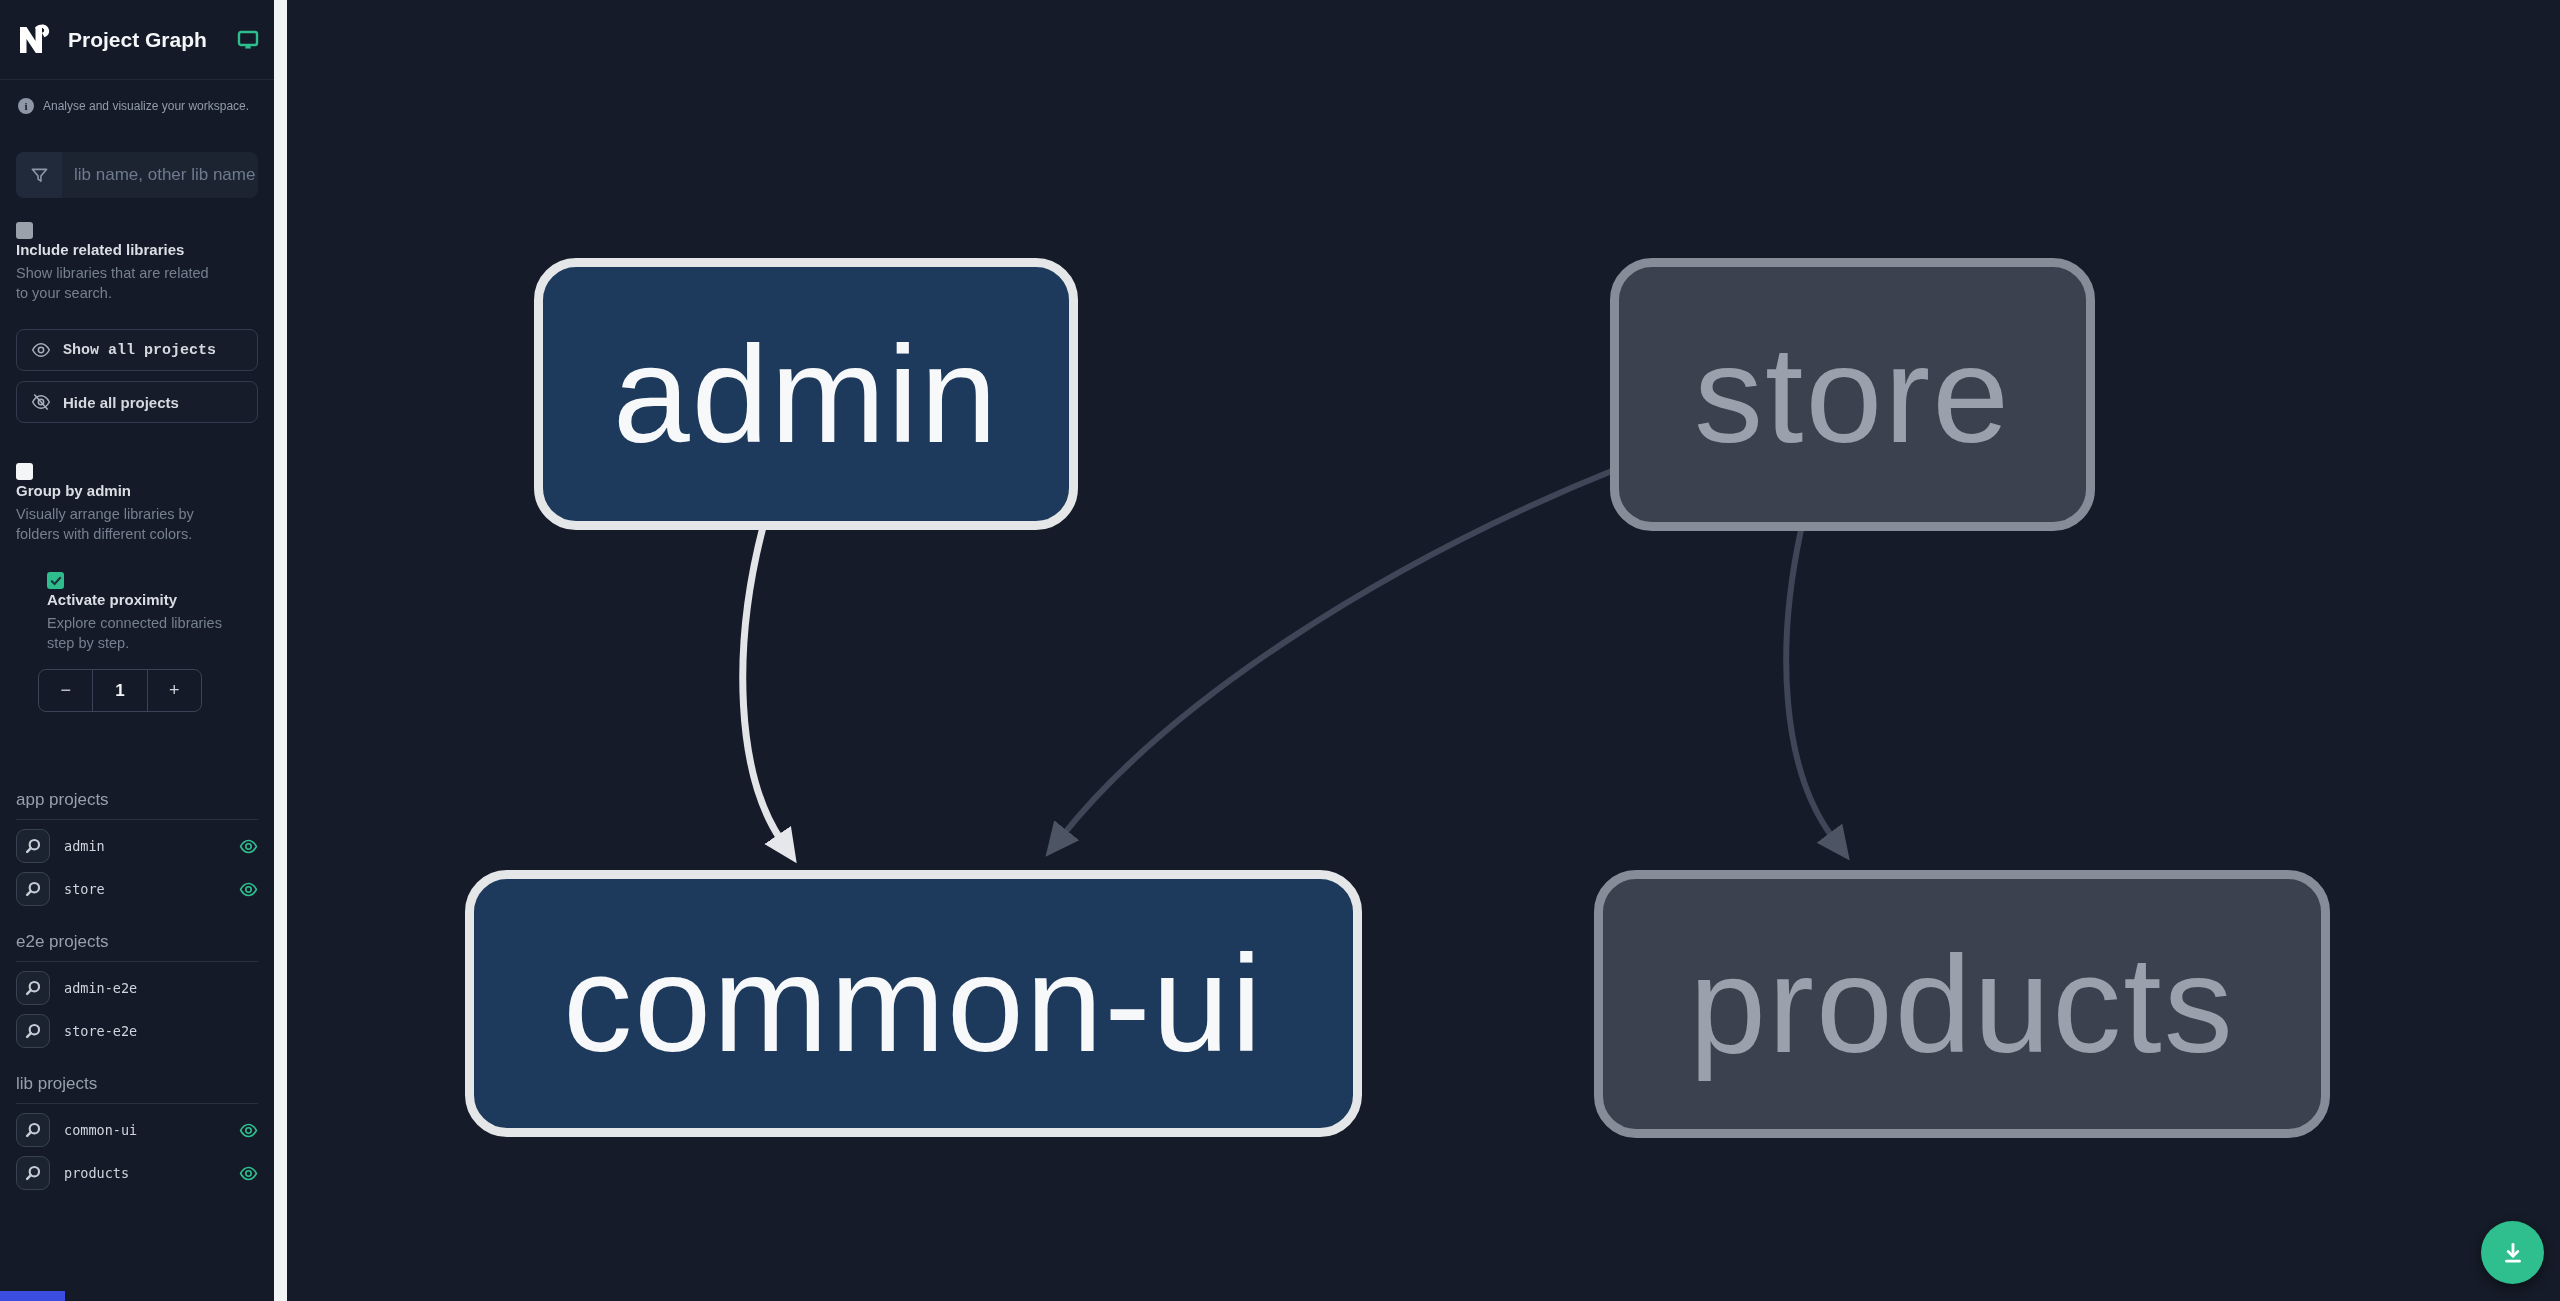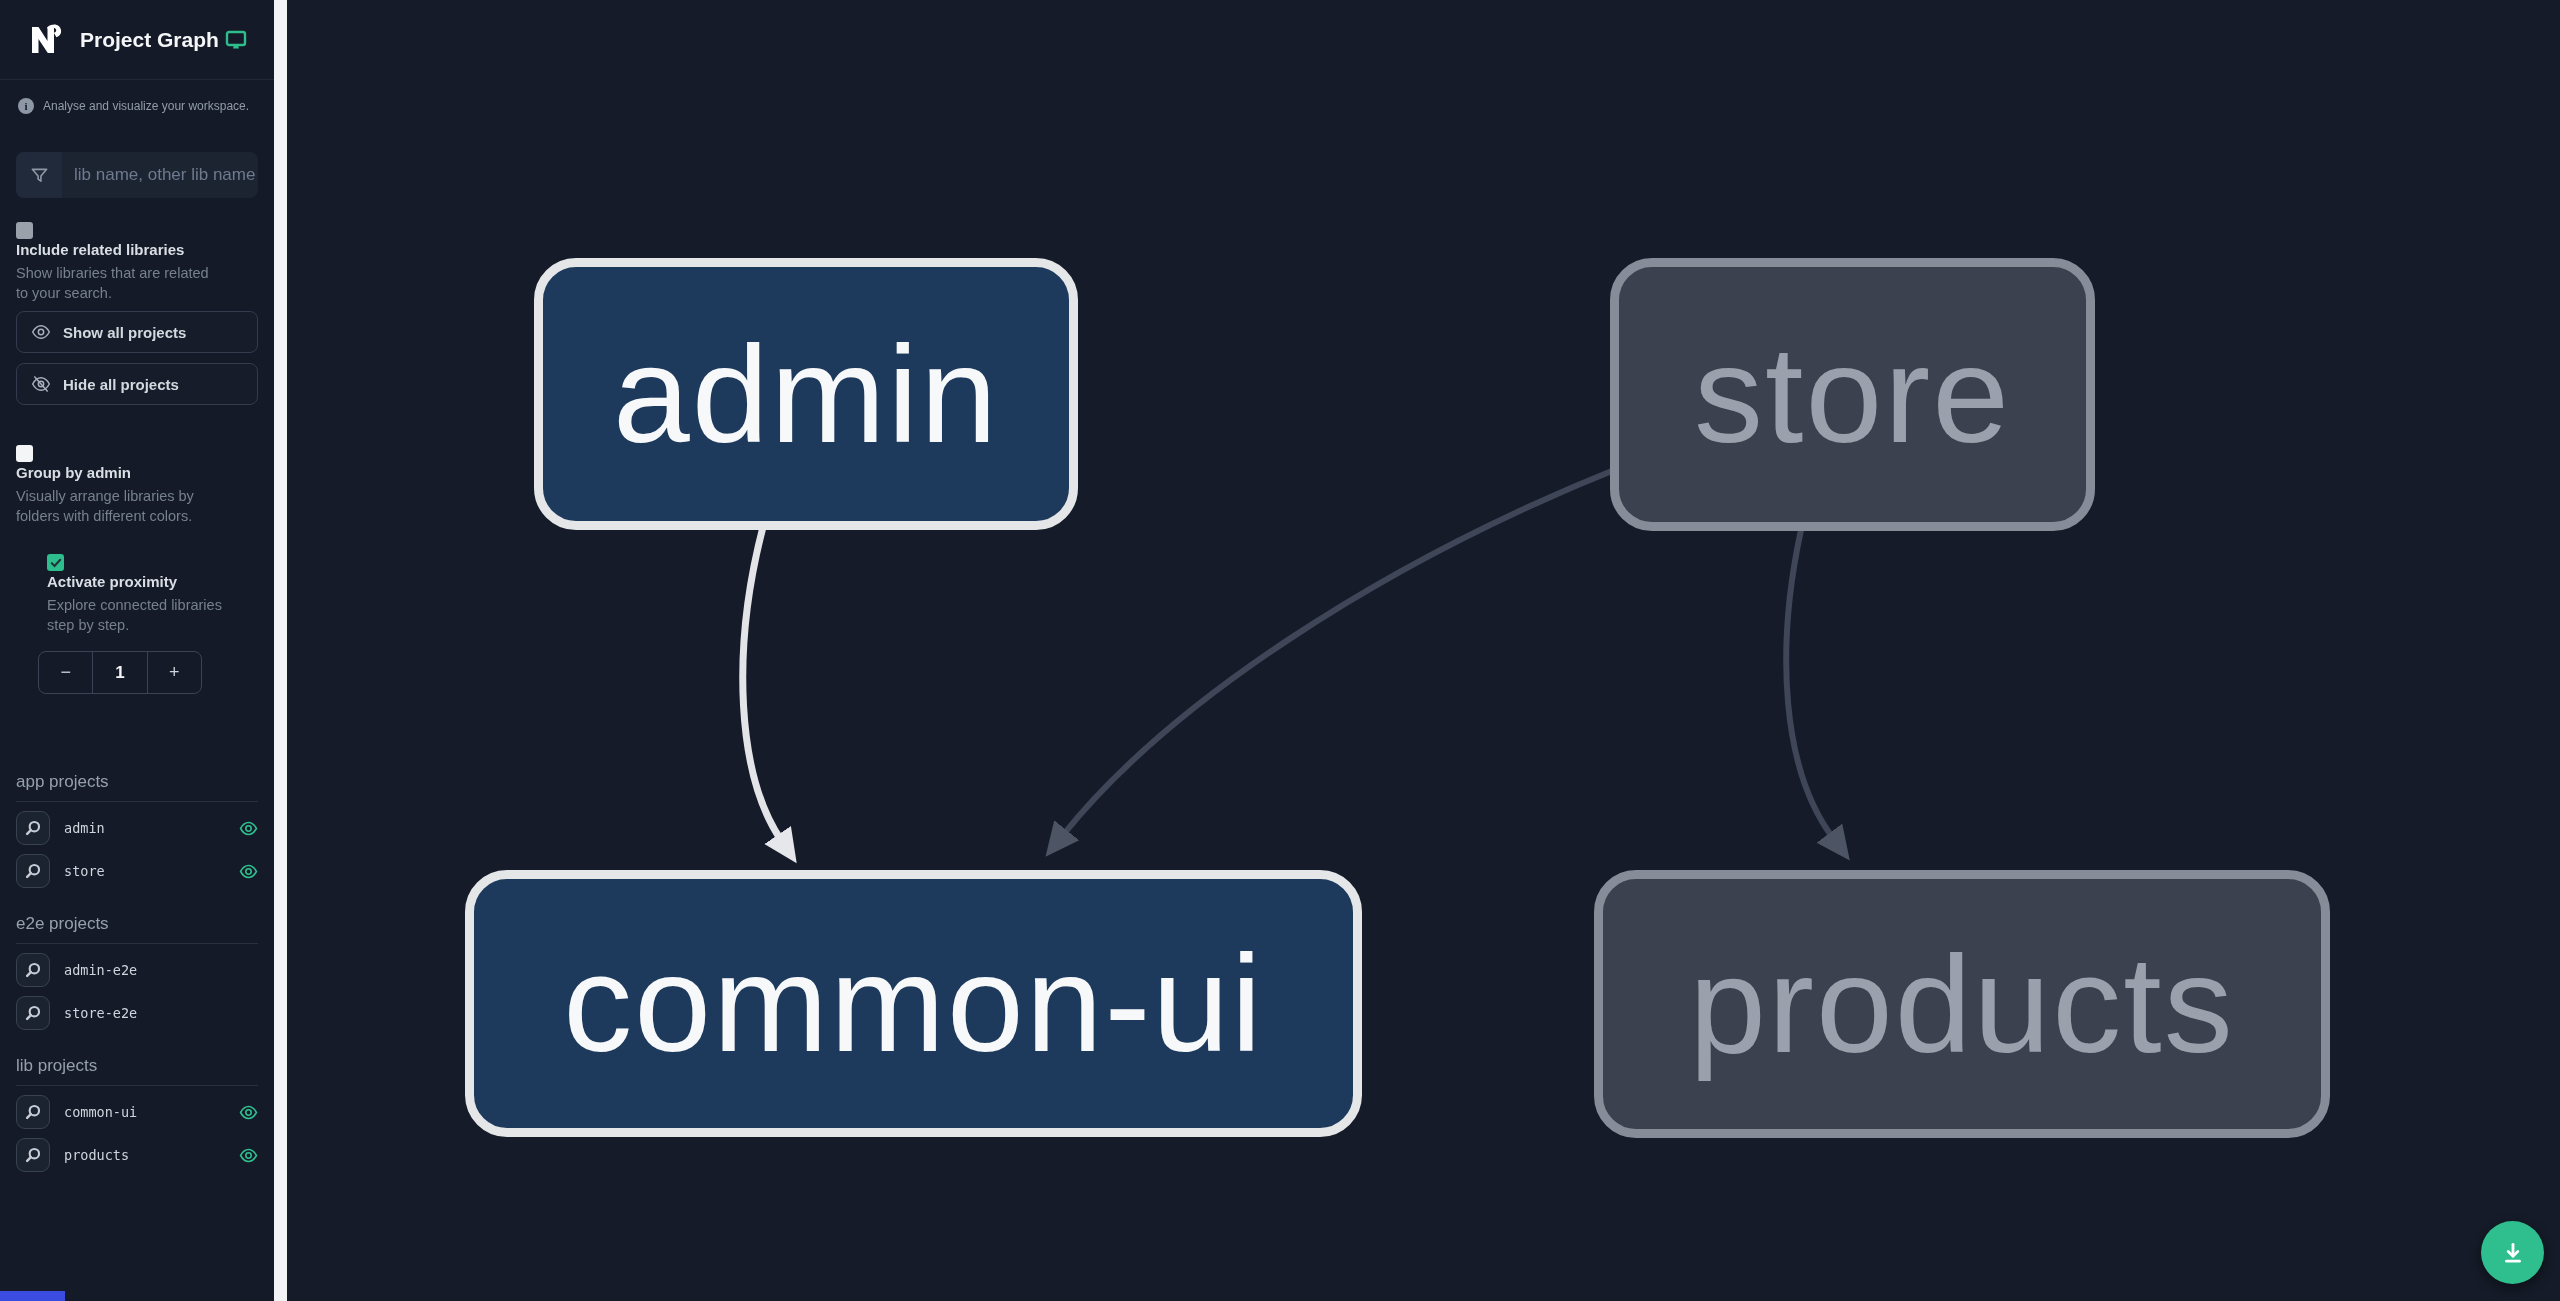--- a/index.html
+++ b/index.html
@@ -3,21 +3,21 @@
 <meta charset="utf-8">
 <style>
   * { margin:0; padding:0; box-sizing:border-box; }
   html,body { width:2560px; height:1301px; overflow:hidden; background:#151b28;
               font-family:"Liberation Sans", sans-serif; }
   .app { display:flex; width:2560px; height:1301px; }
 
   
   .sidebar { width:274px; height:1301px; background:#141a27; position:relative;
              display:flex; flex-direction:column; flex:none; }
-  .sb-header { height:80px; display:flex; align-items:center; padding:0 26px;
+  .sb-header { height:80px; display:flex; align-items:center; padding:0 14px;
                border-bottom:1px solid #212938; }
   .nx-logo { width:40px; height:40px; flex:none; }
   .sb-title { color:#f4f6f8; font-size:21px; font-weight:700; margin-left:14px; flex:1; }
   .monitor-ic { width:24px; height:24px; flex:none; cursor:pointer; }
 
   .tagline { display:flex; align-items:center; gap:9px; padding:18px 18px 4px 18px; }
   .tagline .txt { color:#929caa; font-size:12px; }
   .info-ic { width:16px; height:16px; border-radius:50%; background:#8d97a5;
              color:#141a27; font-size:11px; font-weight:700; display:flex;
              align-items:center; justify-content:center; flex:none;
@@ -36,21 +36,21 @@
   .chk.gray  { background:#9aa1ab; }
   .chk.white { background:#f4f5f7; }
   .chk.teal  { background:#2ebd8c; display:flex; align-items:center; justify-content:center; }
   .chk-label { color:#dbdfe5; font-size:15px; font-weight:700; line-height:1.3; }
   .chk-desc  { color:#76808f; font-size:14.5px; line-height:1.4; margin-top:3px; max-width:205px; }
 
   .sb-btn { margin:0 16px 10px 16px; height:42px; border:1px solid #323c4e; border-radius:8px;
             background:#161c29; color:#d4d9df; font-size:15px; font-weight:700;
             display:flex; align-items:center; gap:12px; padding:0 14px; cursor:pointer;
             font-family:"Liberation Sans", sans-serif; }
-  .sb-btn:first-of-type { margin-top:8px; }
+  .sb-btn:first-of-type { margin-top:26px;font-family:Liberation Mono, monospace; }
 
   .stepper { margin:16px 0 0 38px; width:164px; height:43px; display:flex;
              border:1px solid #3a4456; border-radius:8px; overflow:hidden; }
   .stepper > div { flex:1; display:flex; align-items:center; justify-content:center;
                    color:#cdd3db; font-size:18px; cursor:pointer; }
   .stepper > div + div { border-left:1px solid #3a4456; }
   .stepper .val { color:#f2f4f6; font-size:17px; font-weight:700; cursor:default; }
 
   .section { margin:0 16px; }
   .section.first { margin-top:52px; }

